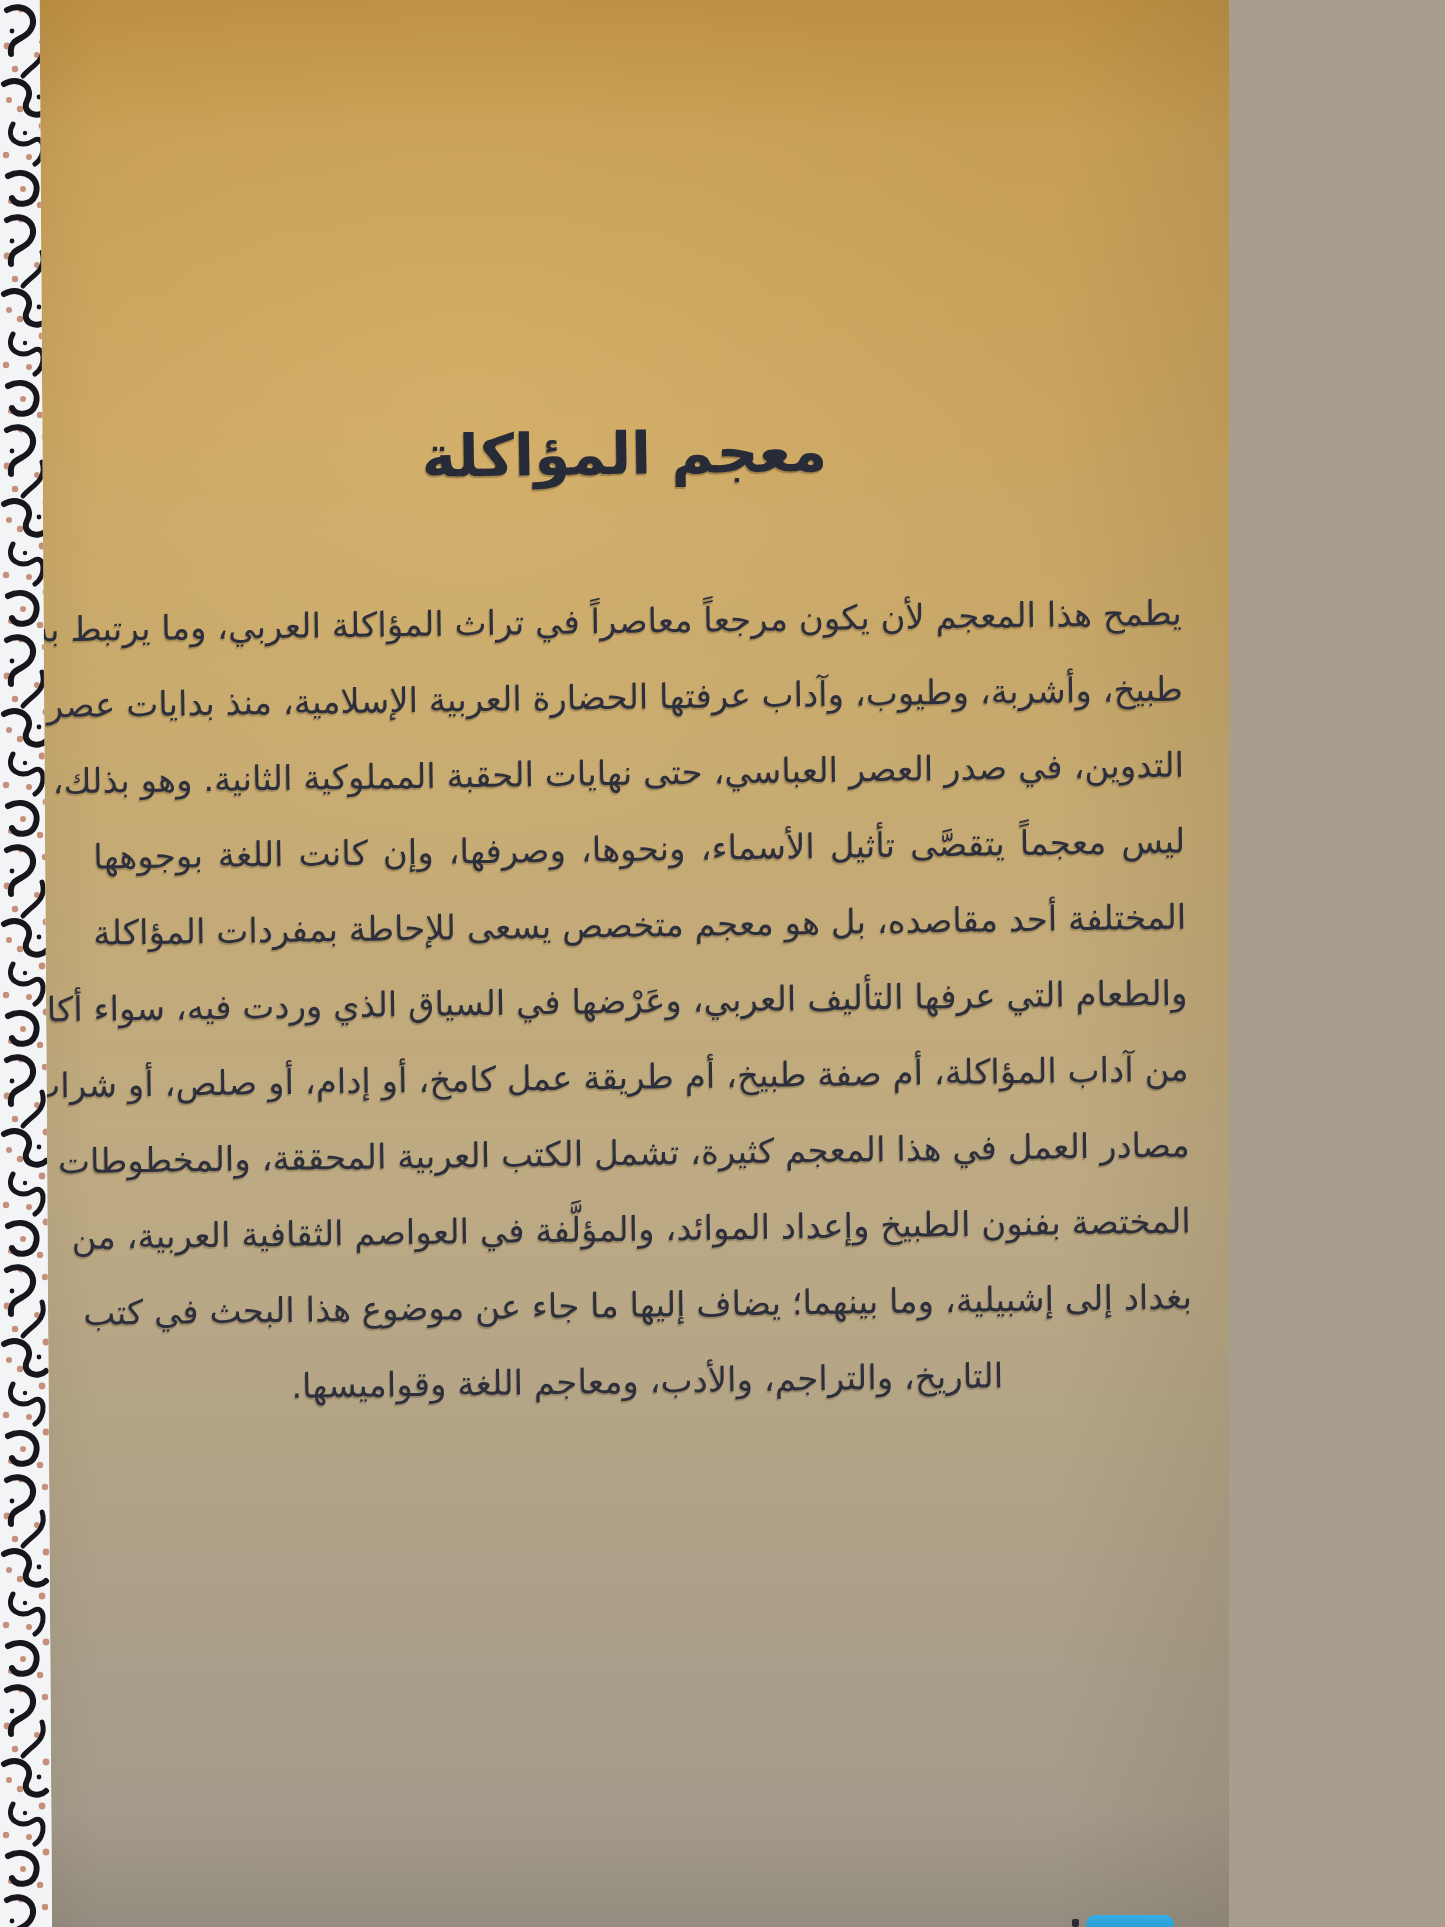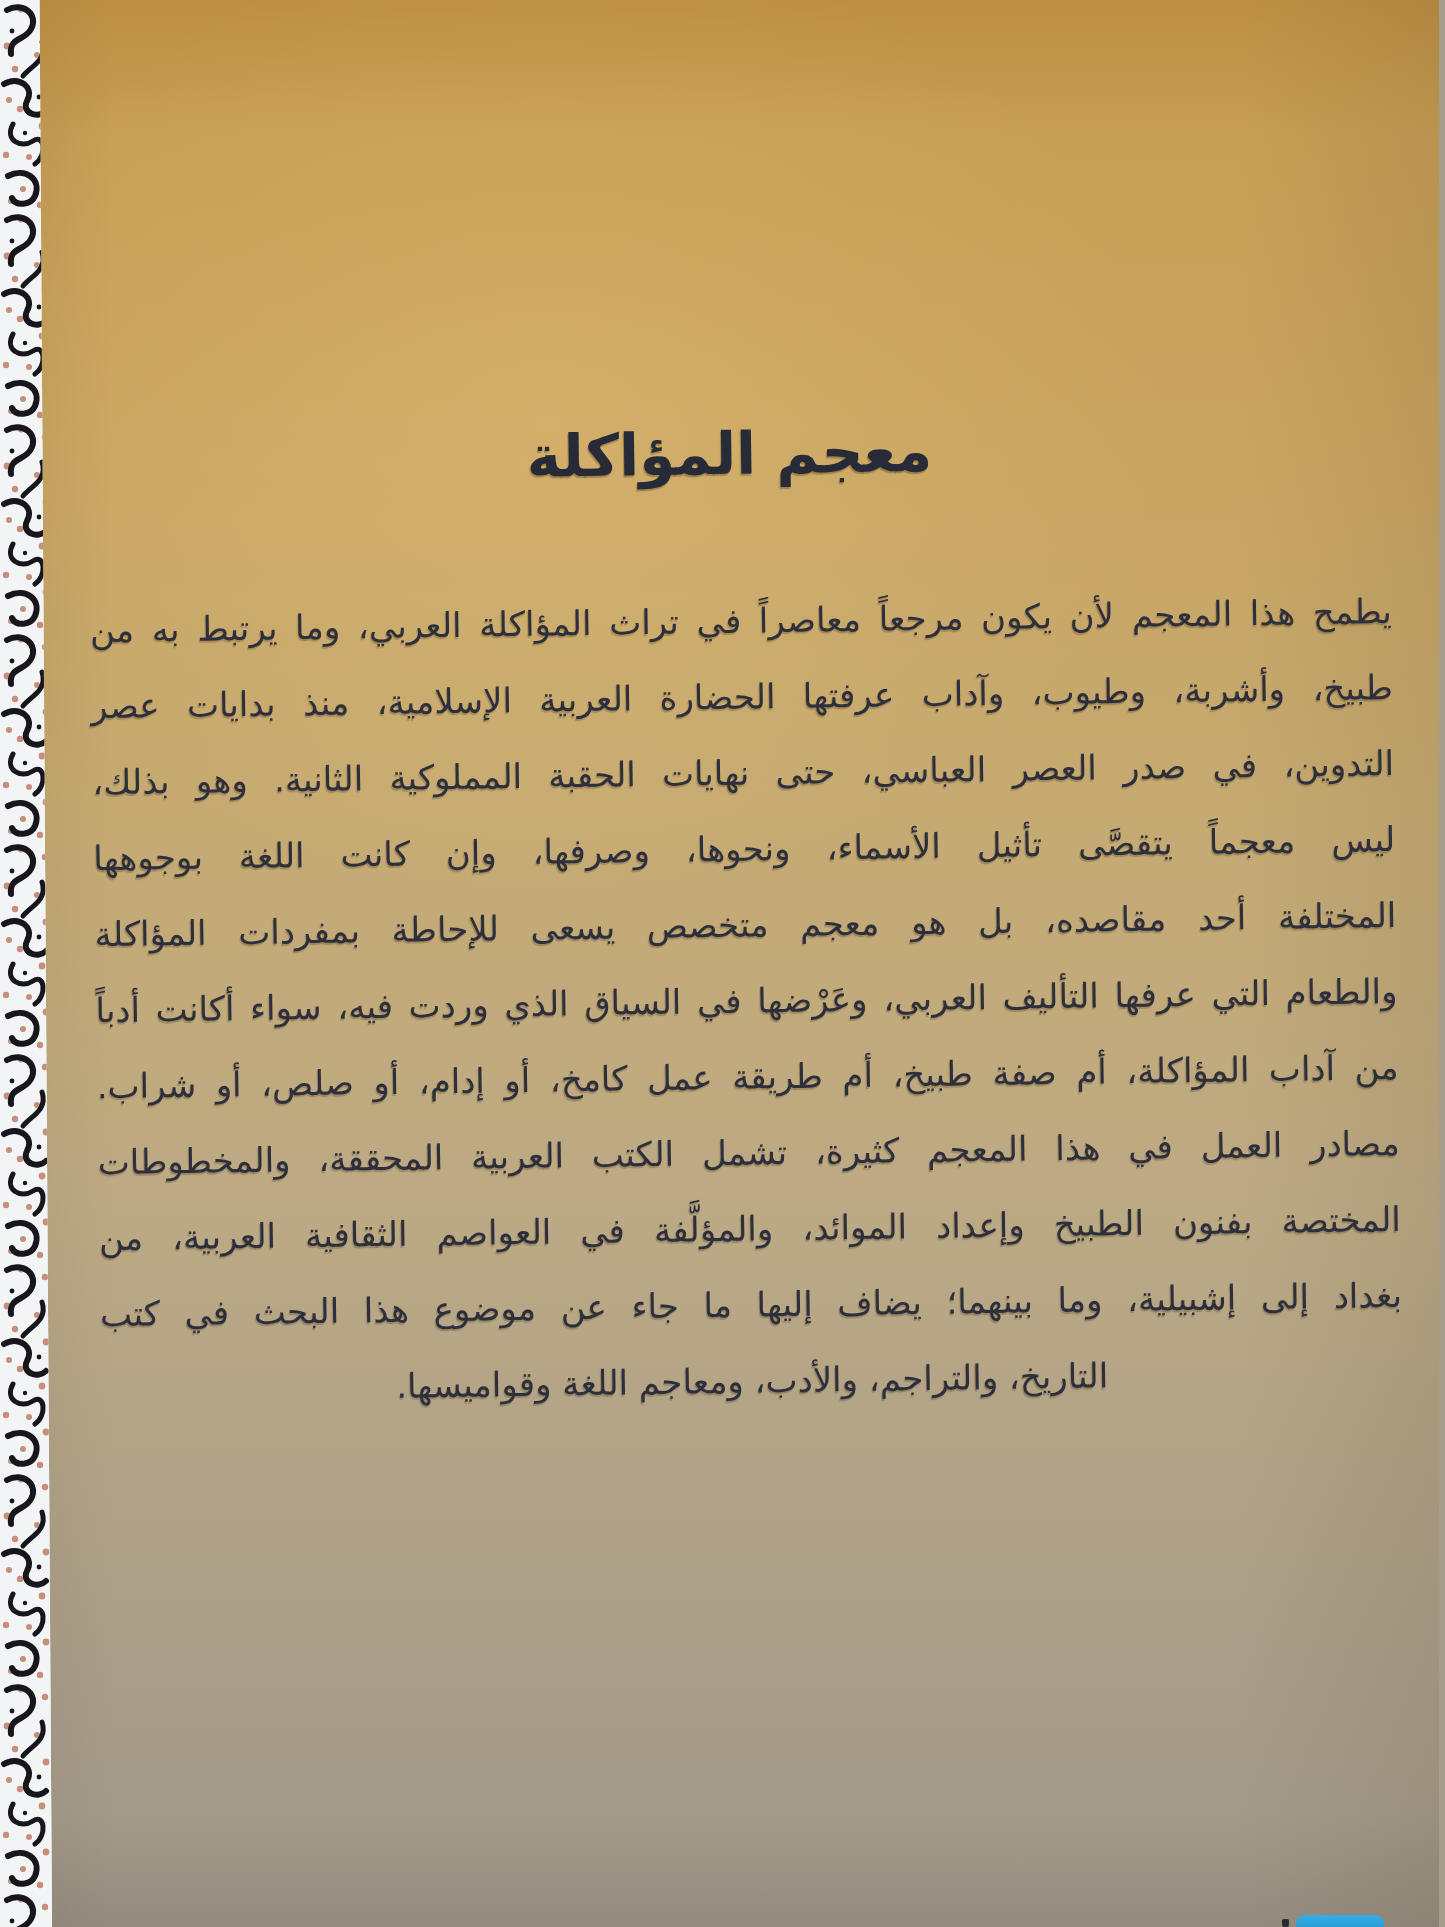--- a/index.html
+++ b/index.html
@@ -6,21 +6,21 @@
     margin: 0;
     padding: 0;
     width: 1445px;
     height: 1927px;
     overflow: hidden;
     background: #a79d8c;
     font-family: "DejaVu Sans", sans-serif;
   }
   .photo {
     position: relative;
-    width: 1439px;
+    width: 1229px;
     height: 1927px;
     overflow: hidden;
   }
   
   .page {
     position: absolute;
     inset: 0;
     background: linear-gradient(180deg,
       #bd8f43 0%,
       #c79e55 7%,

